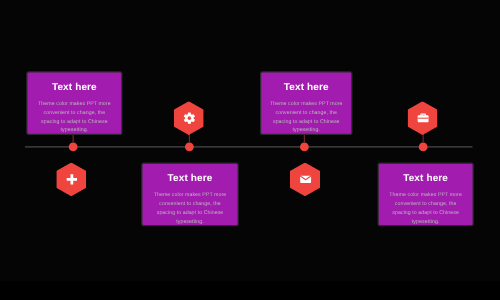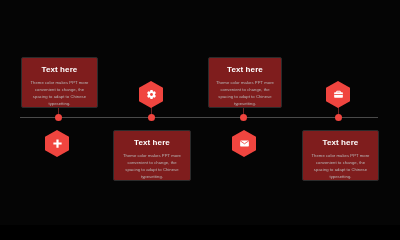--- a/index.html
+++ b/index.html
@@ -8,21 +8,21 @@
 
   #slide{position:relative;width:400px;height:225px;background:#050505;overflow:hidden;}
 
   
   .timeline-line{position:absolute;left:20px;top:117px;width:358px;height:1px;
                  background:#4a4a4a;}
   .tl-dot{position:absolute;width:7px;height:7px;border-radius:50%;
           background:#f0453f;top:114px;}
 
   
-  .card{position:absolute;background:#7f1d1d;border:1px solid #2b2b2b;
+  .card{position:absolute;background:#a21caf;border:1px solid #2b2b2b;
         border-radius:2px;box-sizing:border-box;
         display:flex;flex-direction:column;align-items:center;
         padding:7px 6px 6px 6px;}
   .card-title{color:#ffffff;font-size:8px;font-weight:bold;
               letter-spacing:.1px;line-height:10px;margin-bottom:4px;}
   .card-body{color:#b9b9b9;font-size:4.2px;line-height:7px;
              text-align:center;letter-spacing:.05px;}
 
   
   .hex{position:absolute;width:24px;height:27px;

